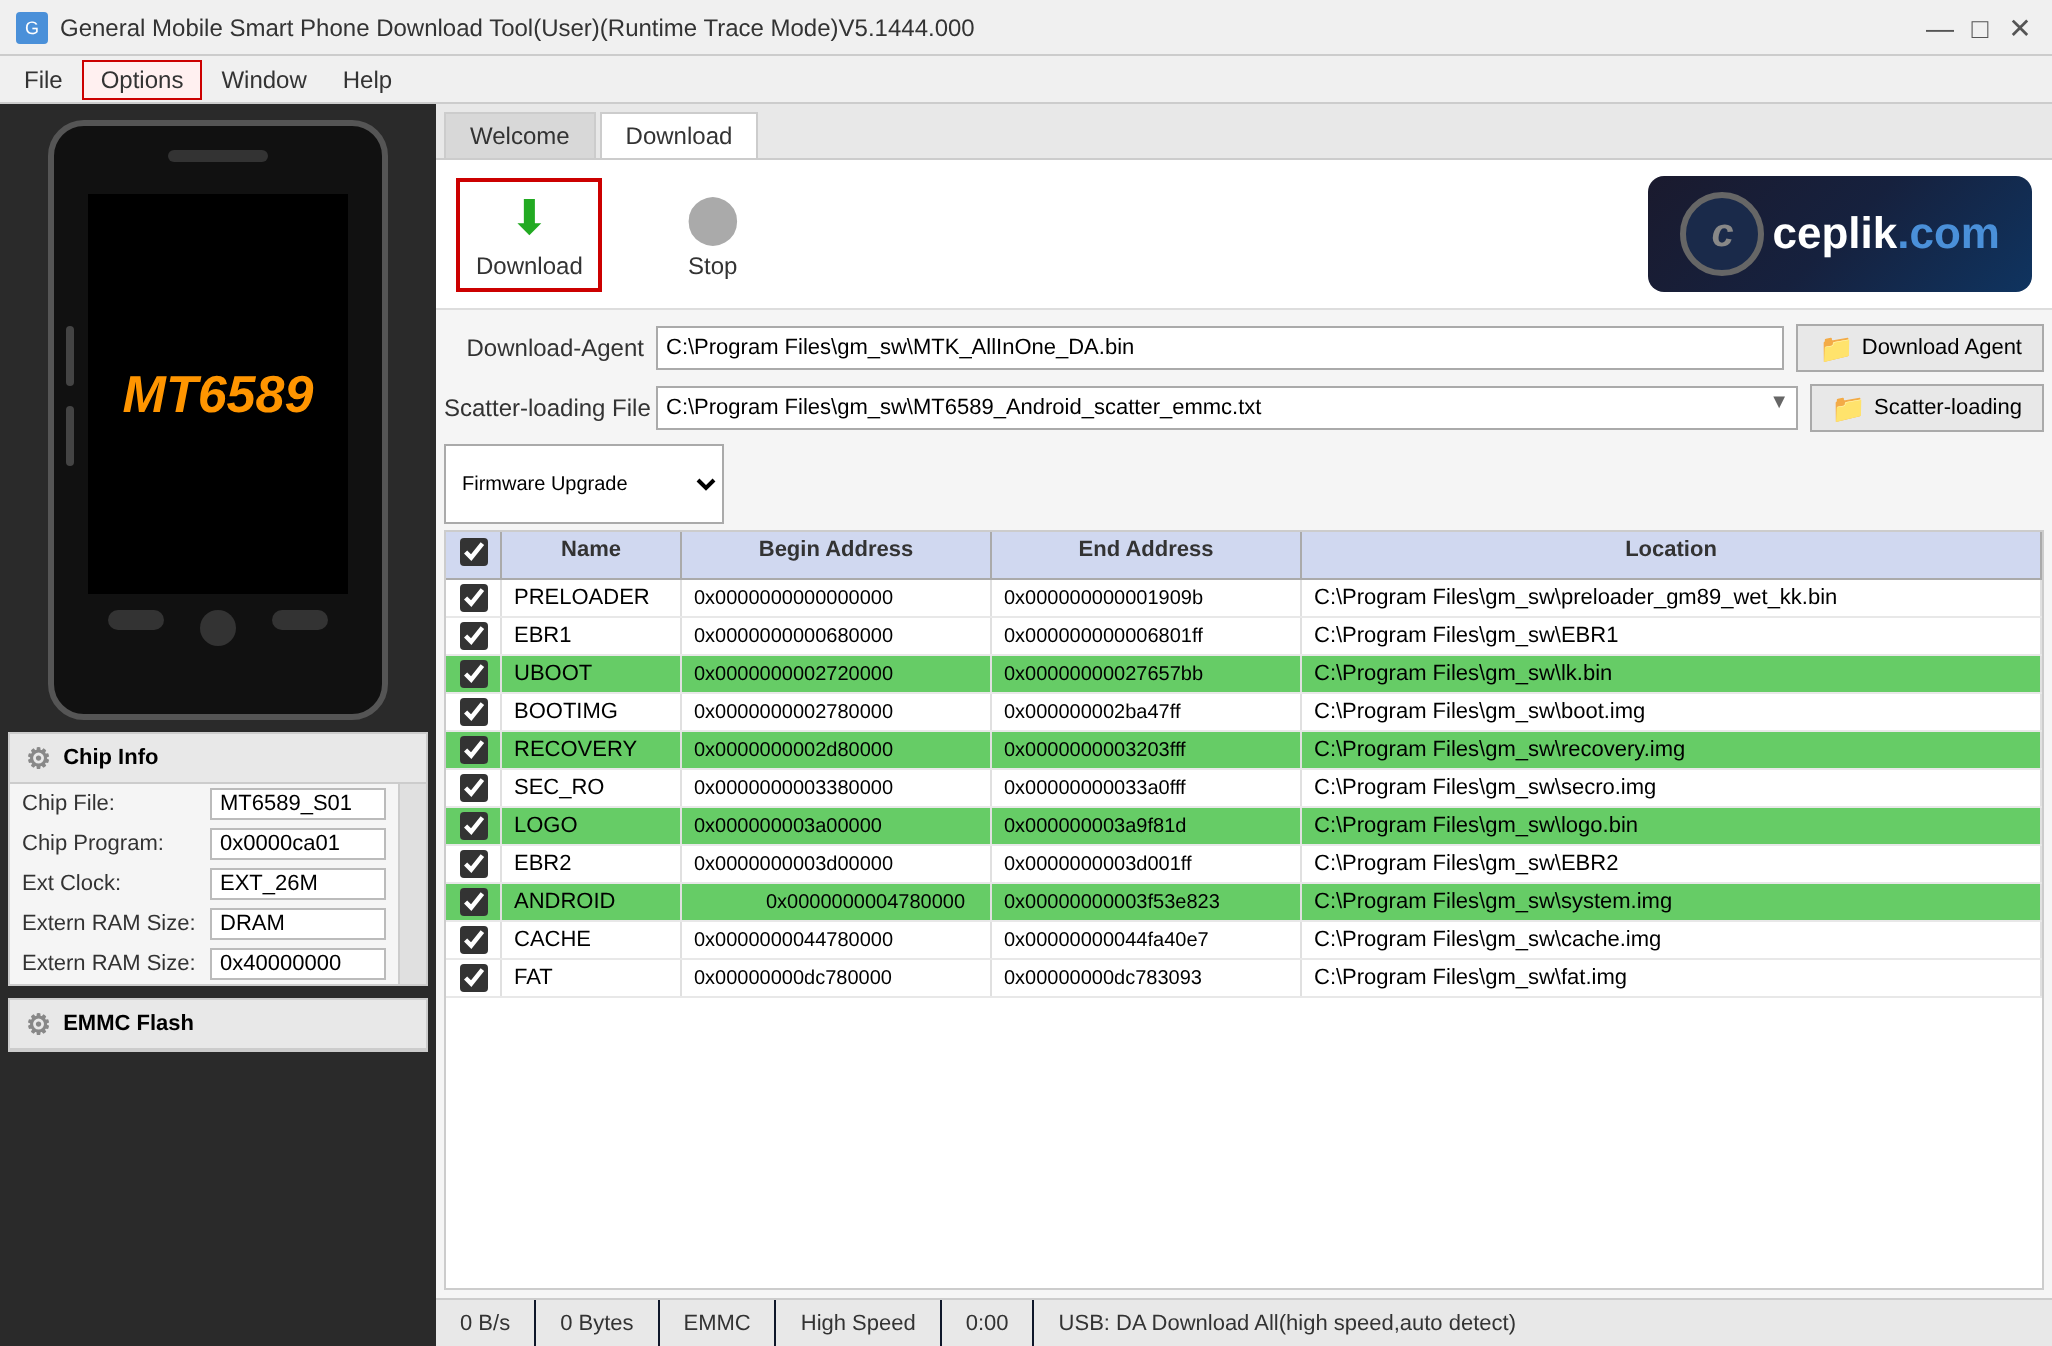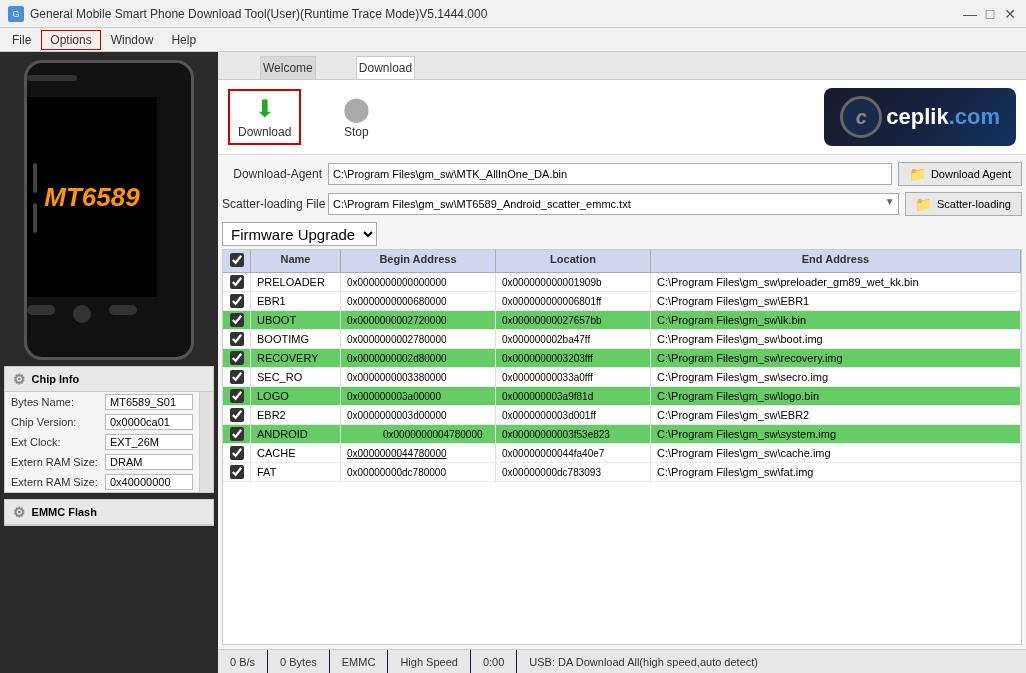--- a/index.html
+++ b/index.html
@@ -22,21 +22,21 @@
     .panel-header { background: #e8e8e8; padding: 4px 8px; display: flex; align-items: center; gap: 6px; font-weight: bold; font-size: 11px; border-bottom: 1px solid #ccc; cursor: pointer; }
     .info-row { display: grid; grid-template-columns: 90px 1fr; align-items: center; padding: 2px 6px; gap: 4px; }
     .info-label { font-size: 11px; color: #333; }
     .info-value { background: white; border: 1px solid #bbb; padding: 1px 4px; font-size: 11px; color: #000; }
 
     
     .right-panel { flex: 1; display: flex; flex-direction: column; background: #f5f5f5; }
 
     
     .tab-bar { display: flex; padding: 4px 4px 0; background: #e8e8e8; border-bottom: 1px solid #ccc; }
-    .tab { padding: 4px 2px; cursor: pointer; font-size: 12px; border: 1px solid #ccc; background: #d8d8d8; margin-right: 2px; border-bottom: none; color: #333; margin-left: 38px; }
+    .tab { padding: 4px 12px; cursor: pointer; font-size: 12px; border: 1px solid #ccc; background: #d8d8d8; margin-right: 2px; border-bottom: none; color: #333; }
     .tab.active { background: white; font-weight: normal; }
 
     
     .toolbar { display: flex; align-items: center; padding: 8px 10px; gap: 20px; background: white; border-bottom: 1px solid #ddd; }
     .tool-btn { display: flex; flex-direction: column; align-items: center; gap: 2px; cursor: pointer; padding: 4px 8px; border: 2px solid #cc0000; background: #fff; min-width: 70px; }
     .tool-btn .icon { font-size: 24px; color: #22aa22; }
     .tool-btn-label { font-size: 12px; color: #333; }
     .tool-btn-stop { display: flex; flex-direction: column; align-items: center; gap: 2px; cursor: pointer; padding: 4px 8px; min-width: 70px; }
     .tool-btn-stop .icon { font-size: 24px; color: #aaa; }
 
@@ -49,21 +49,21 @@
 
     
     .form-row { display: flex; align-items: center; margin: 3px 0; gap: 6px; }
     .form-label { width: 100px; font-size: 12px; color: #333; text-align: right; white-space: nowrap; }
     .form-input { flex: 1; height: 22px; border: 1px solid #aaa; padding: 1px 4px; font-size: 11px; background: white; }
     .form-btn { height: 24px; padding: 0 10px; background: #e8e8e8; border: 1px solid #aaa; cursor: pointer; font-size: 11px; display: flex; align-items: center; gap: 4px; white-space: nowrap; }
     .folder-icon { color: #f0a030; font-size: 14px; }
 
     
     .dropdown-row { display: flex; align-items: center; margin: 3px 0; }
-    .dropdown-select { height: 24px; border: 1px solid #aaa; padding: 1px 4px; font-size: 15px; background: white; min-width: 140px; }
+    .dropdown-select { height: 40px; border: 1px solid #aaa; padding: 1px 4px; font-size: 10px; background: white; min-width: 140px; }
 
     
     .file-table { flex: 1; border: 1px solid #ccc; background: white; overflow-y: auto; }
     .table-header { display: grid; grid-template-columns: 28px 90px 155px 155px 1fr; background: #d0d8f0; border-bottom: 1px solid #aaa; position: sticky; top: 0; }
     .th { padding: 3px 6px; font-size: 11px; font-weight: bold; color: #333; border-right: 1px solid #aaa; text-align: center; }
     .table-row { display: grid; grid-template-columns: 28px 90px 155px 155px 1fr; border-bottom: 1px solid #e8e8e8; }
     .table-row.green { background: #66cc66; }
     .table-row.white { background: white; }
     .td { padding: 2px 6px; font-size: 11px; color: #000; border-right: 1px solid #e0e0e0; display: flex; align-items: center; }
     .td-center { justify-content: center; }
@@ -98,21 +98,21 @@
   <span class="menu-item">File</span>
   <span class="menu-item active">Options</span>
   <span class="menu-item">Window</span>
   <span class="menu-item">Help</span>
 </div>
 
 <div class="main-container">
 
   <div style="width:218px; background:#2a2a2a; display:flex; flex-direction:column; align-items:center; padding:8px 4px; gap:6px;">
 
-    <div style="width:170px; height:300px; background:#111; border-radius:18px; border:3px solid #555; display:flex; flex-direction:column; justify-content:center; position:relative;">
+    <div style="width:170px; height:300px; background:#111; border-radius:18px; border:3px solid #555; display:flex; flex-direction:column; align-items:center; justify-content:center; position:relative;">
       <div style="position:absolute; top:12px; width:50px; height:6px; background:#333; border-radius:3px;"></div>
       <div style="width:130px; height:200px; background:#000; display:flex; align-items:center; justify-content:center;">
         <span style="color:#ff9500; font-size:26px; font-weight:bold; font-style:italic;">MT6589</span>
       </div>
       <div style="display:flex; gap:18px; margin-top:8px;">
         <div style="width:28px; height:10px; background:#333; border-radius:5px;"></div>
         <div style="width:18px; height:18px; background:#333; border-radius:50%;"></div>
         <div style="width:28px; height:10px; background:#333; border-radius:5px;"></div>
       </div>
       <div style="position:absolute; left:6px; top:100px; width:4px; height:30px; background:#444; border-radius:2px;"></div>
@@ -120,25 +120,25 @@
     </div>
 
     <div style="width:210px; background:#f5f5f5; border:1px solid #ccc;">
       <div class="panel-header">
         <span style="color:#888; font-size:14px;">⚙</span>
         <span>Chip Info</span>
       </div>
       <div style="display:flex;">
         <div style="flex:1;">
           <div class="info-row">
-            <span class="info-label">Bytes Name:</span>
+            <span class="info-label">Chip File:</span>
             <span class="info-value">MT6589_S01</span>
           </div>
           <div class="info-row">
-            <span class="info-label">Chip Version:</span>
+            <span class="info-label">Chip Program:</span>
             <span class="info-value">0x0000ca01</span>
           </div>
           <div class="info-row">
             <span class="info-label">Ext Clock:</span>
             <span class="info-value">EXT_26M</span>
           </div>
           <div class="info-row">
             <span class="info-label">Extern RAM Size:</span>
             <span class="info-value">DRAM</span>
           </div>
@@ -217,22 +217,22 @@
         </select>
       </div>
 
       <div class="file-table">
         <div class="table-header">
           <div class="th">
             <input type="checkbox" class="checkbox" checked="" style="">
           </div>
           <div class="th">Name</div>
           <div class="th">Begin Address</div>
+          <div class="th">End Address</div>
           <div class="th">Location</div>
-          <div class="th">End Address</div>
         </div>
         <div id="table-body">
 
         <div class="table-row white">
     <div class="td td-center">
       <input type="checkbox" class="checkbox" checked="" style="">
     </div>
     <div class="td">PRELOADER</div>
     <div class="td" style="font-size:10px;">0x0000000000000000</div>
     <div class="td" style="font-size:10px;">0x000000000001909b</div>
@@ -308,21 +308,21 @@
     <div class="td">ANDROID</div>
     <div class="td" style="font-size:10px;margin-left:36px;">0x0000000004780000</div>
     <div class="td" style="font-size:10px;">0x00000000003f53e823</div>
     <div class="td">C:\Program Files\gm_sw\system.img</div>
   </div>
             <div class="table-row white">
     <div class="td td-center">
       <input type="checkbox" class="checkbox" checked="" style="">
     </div>
     <div class="td">CACHE</div>
-    <div class="td" style="font-size:10px;text-decoration:underline;">0x0000000044780000</div>
+    <div class="td" style="font-size:10px;">0x0000000044780000</div>
     <div class="td" style="font-size:10px;">0x00000000044fa40e7</div>
     <div class="td">C:\Program Files\gm_sw\cache.img</div>
   </div>
             <div class="table-row white">
     <div class="td td-center">
       <input type="checkbox" class="checkbox" checked="" style="">
     </div>
     <div class="td">FAT</div>
     <div class="td" style="font-size:10px;">0x00000000dc780000</div>
     <div class="td" style="font-size:10px;">0x00000000dc783093</div>

